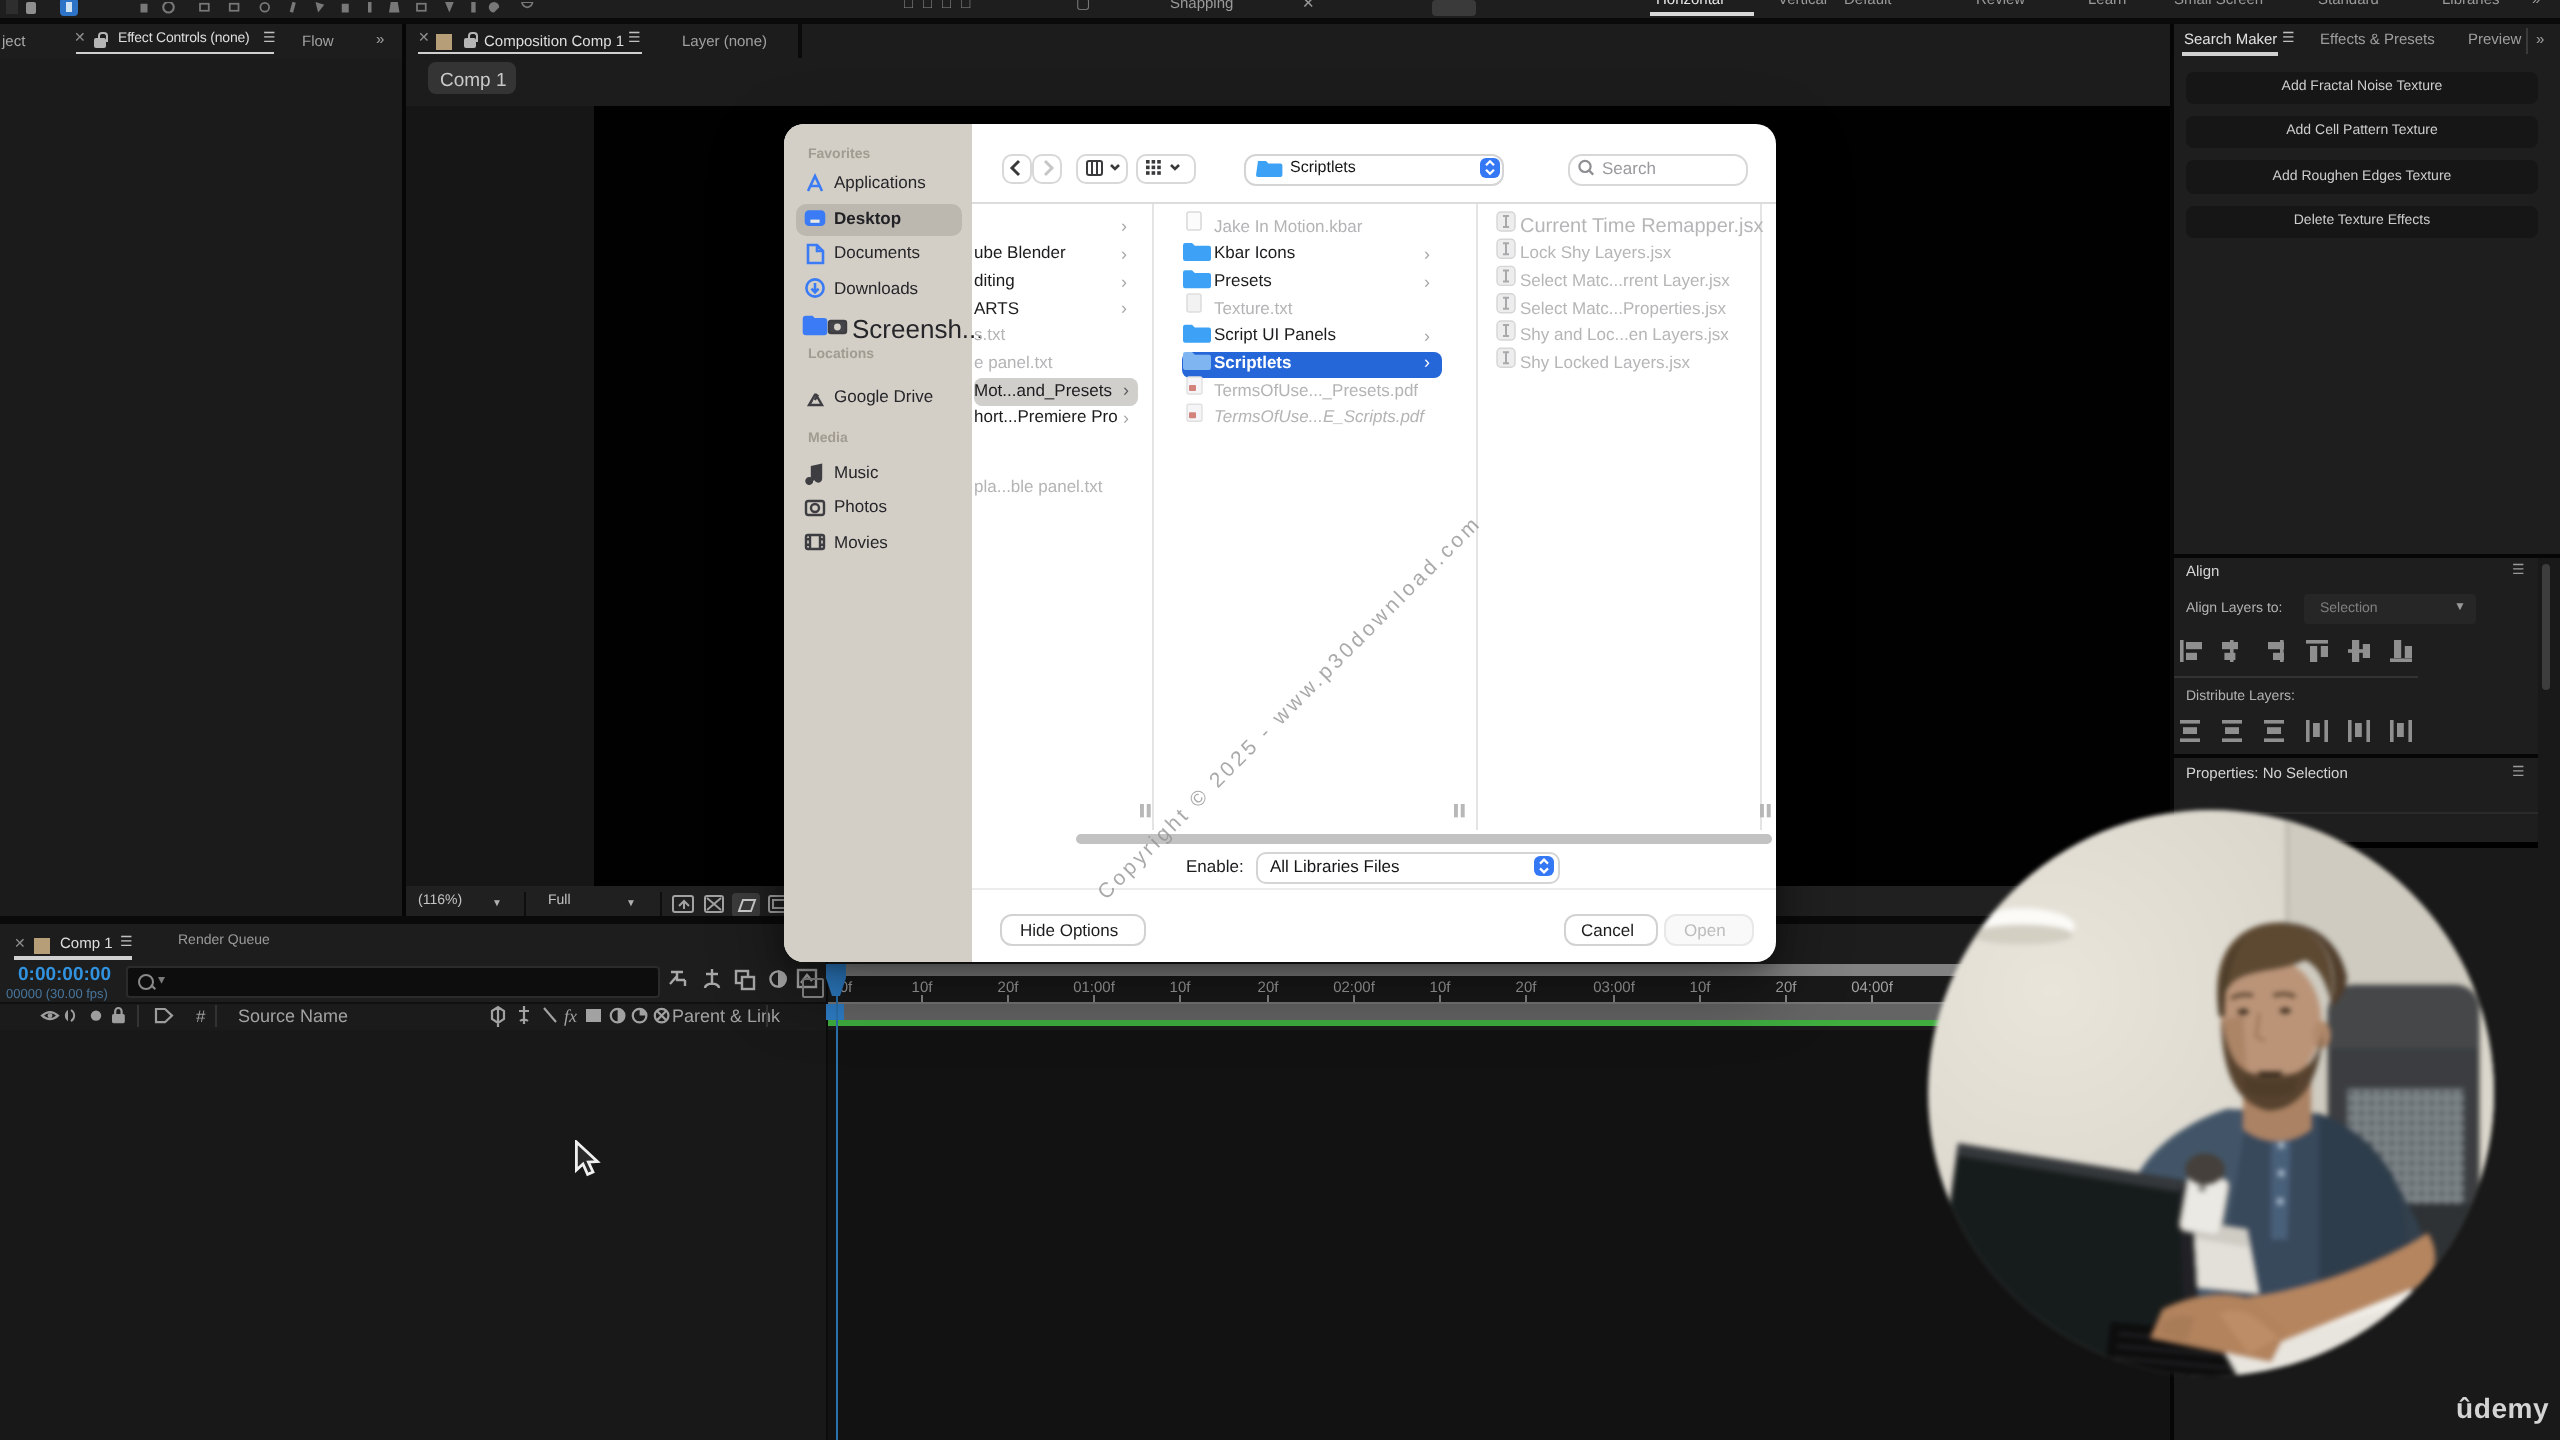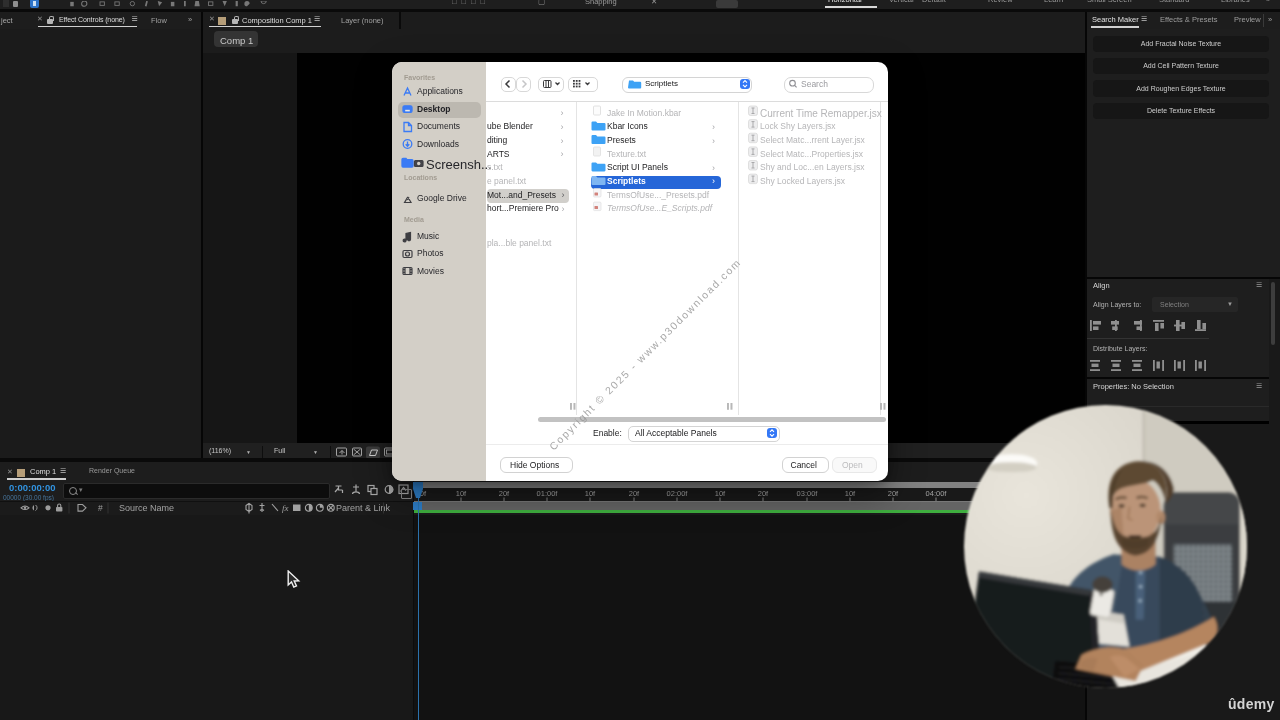--- a/index.html
+++ b/index.html
@@ -468,21 +468,21 @@
   </svg>
 
   <div class="txt" style="left:178px;top:341px;font-size:5.5px;color:#b8b8b8;letter-spacing:-0.5px;">▌▌</div>
   <div class="txt" style="left:335px;top:341px;font-size:5.5px;color:#b8b8b8;letter-spacing:-0.5px;">▌▌</div>
   <div class="txt" style="left:488px;top:341px;font-size:5.5px;color:#b8b8b8;letter-spacing:-0.5px;">▌▌</div>
 
   <div class="abs" style="left:146px;top:354.5px;width:348px;height:5px;background:#c2c2c2;border-radius:3px;"></div>
 
   <div class="txt" style="left:201px;top:365.5px;font-size:8.5px;color:#1c1c1e;">Enable:</div>
   <div class="abs" style="left:236px;top:364px;width:150px;height:14px;border:1px solid #d4d4d4;border-radius:5px;background:#fff;"></div>
-  <div class="txt" style="left:243px;top:365.5px;font-size:8.5px;color:#161618;">All Acceptable Panels</div>
+  <div class="txt" style="left:243px;top:365.5px;font-size:8.5px;color:#161618;">All Libraries Files</div>
   <div class="abs" style="left:374.5px;top:366px;width:10px;height:10px;background:#3478f6;border-radius:3px;"></div>
   <svg class="abs" style="left:374.5px;top:366px;" width="10" height="10" viewBox="0 0 10 10">
     <path d="M3 3.8 L5 1.8 7 3.8 M3 6.2 L5 8.2 7 6.2" stroke="#fff" stroke-width="1.1" fill="none"></path>
   </svg>
   <div class="abs" style="left:94px;top:382px;width:402px;height:1px;background:#ececec;"></div>
   <div class="abs" style="left:107.5px;top:395px;width:71px;height:13.5px;border:1px solid #d2d2d2;border-radius:6px;background:#fff;"></div>
   <div class="txt" style="left:118px;top:397.5px;font-size:8.5px;color:#1c1c1e;text-align:right;">Hide Options</div>
   <div class="abs" style="left:389.5px;top:395px;width:45px;height:13.5px;border:1px solid #d2d2d2;border-radius:6px;background:#fff;"></div>
   <div class="txt" style="left:398.5px;top:397.5px;font-size:8.5px;color:#1c1c1e;">Cancel</div>
   <div class="abs" style="left:440px;top:395px;width:43px;height:13.5px;border:1px solid #e8e8e8;border-radius:6px;background:#f9f9f9;"></div>

